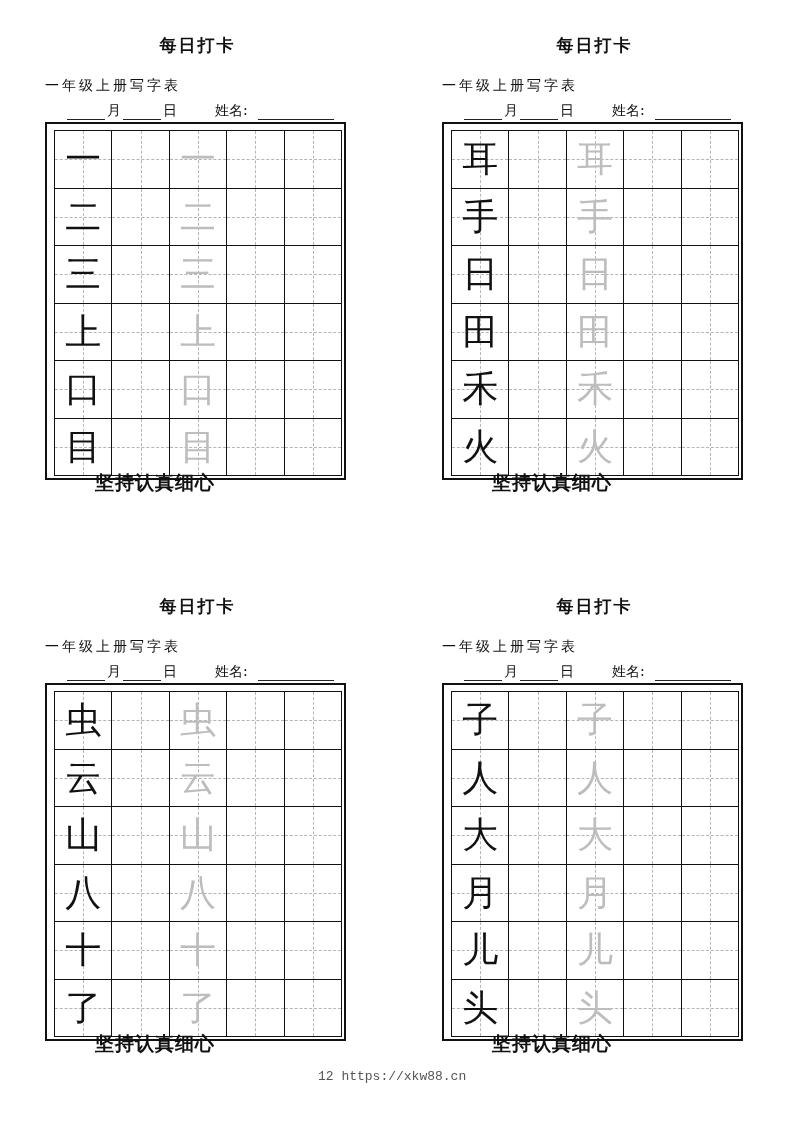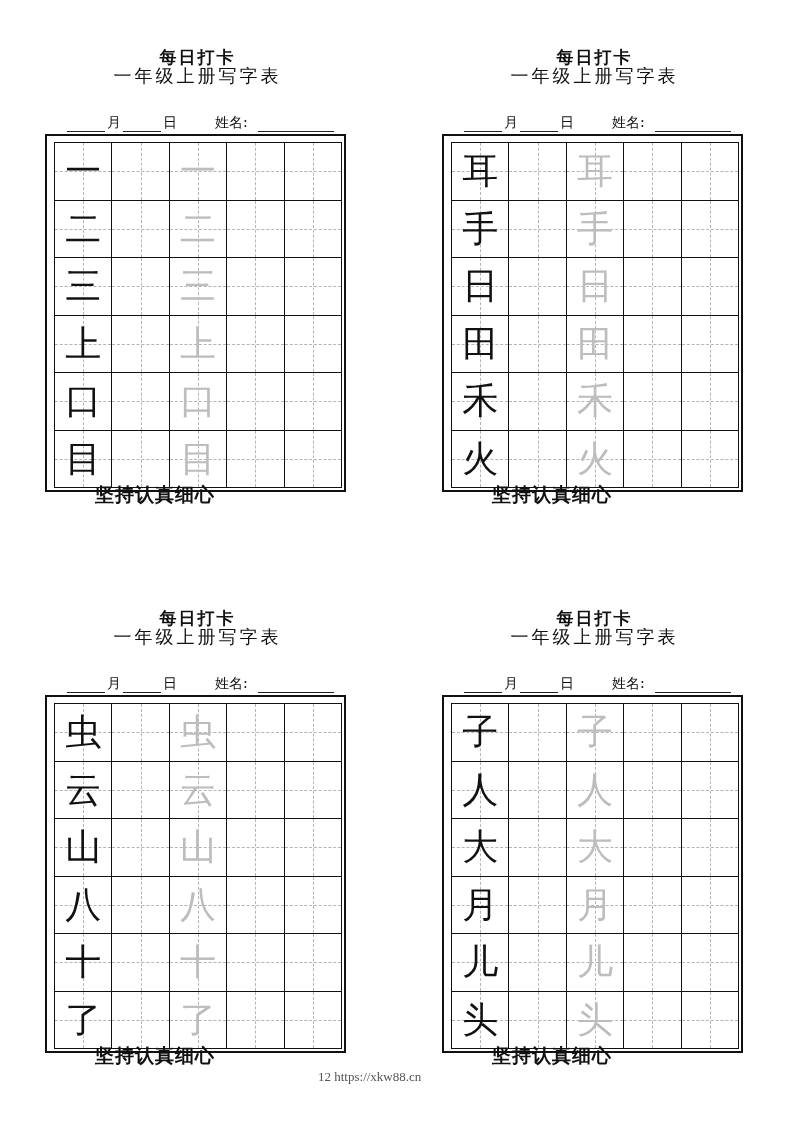--- a/index.html
+++ b/index.html
@@ -1,32 +1,32 @@
 <!DOCTYPE html>
 <html><head>
 <meta charset="utf-8">
 <style>
   html, body { margin: 0; padding: 0; background: #ffffff; }
   body { width: 793px; height: 1122px; position: relative; overflow: hidden; font-family: "DejaVu Serif", "Liberation Serif", serif; color: #111; }
-  .sheet { position: absolute; width: 320px; height: 420px; margin-top: 12px; }
+  .sheet { position: absolute; width: 320px; height: 420px; }
   .sheet .title { position: absolute; left: 0; width: 305px; top: 0; text-align: center; font-size: 17px; font-weight: bold; letter-spacing: 2px; }
-  .sheet .subtitle { position: absolute; left: 0; width: 305px; top: 18px; text-align: center; font-size: 18px; letter-spacing: 3px; }
+  .sheet .subtitle { position: absolute; left: 0; width: 305px; top: 43px; text-align: left; font-size: 14px; letter-spacing: 3px; }
   .sheet .meta { position: absolute; left: 22px; top: 68px; font-size: 14px; display: flex; align-items: flex-end; white-space: nowrap; }
   .blank { display: inline-block; border-bottom: 1px solid #222; height: 14px; }
   .meta .lbl { padding: 0 2px; }
   .frame { position: absolute; left: 0; top: 88px; width: 301px; height: 358px; border: 2px solid #111; box-sizing: border-box; }
   .grid { position: absolute; left: 7px; top: 6px; width: 288px; height: 346px; display: grid; grid-template-columns: repeat(5, 1fr); grid-template-rows: repeat(6, 1fr); border-top: 1.5px solid #111; border-left: 1.5px solid #111; box-sizing: border-box; }
   .cell { position: relative; border-right: 1.5px solid #111; border-bottom: 1.5px solid #111; box-sizing: border-box; display: flex; align-items: center; justify-content: center; }
   .cell::before { content: ""; position: absolute; left: 50%; top: 0; bottom: 0; border-left: 1px dashed #b5b5b5; }
   .cell::after { content: ""; position: absolute; top: 50%; left: 0; right: 0; border-top: 1px dashed #b5b5b5; }
   .glyph { position: relative; z-index: 1; font-size: 36px; line-height: 1; font-family: "DejaVu Serif", "Liberation Serif", serif; }
   .glyph.model { color: #111; }
   .glyph.trace { color: #bdbdbd; }
   .motto { position: absolute; left: 50px; top: 470px; font-size: 19px; font-weight: bold; display: flex; letter-spacing: 1px; }
-  .footer { position: absolute; left: 318px; top: 1069px; font-family: Liberation Serif, serif; font-size: 13px; color: #555; }
+  .footer { position: absolute; left: 318px; top: 1069px; font-family: Liberation Mono, monospace; font-size: 13px; color: #555; }
 </style>
 </head>
 <body>
 
 <div id="root">
     <div class="sheet" style="left: 45px; top: 34px;">
       <div class="title">每日打卡</div>
       <div class="subtitle">一年级上册写字表</div>
       <div class="meta">
         <span class="blank" style="width:38px"></span>

